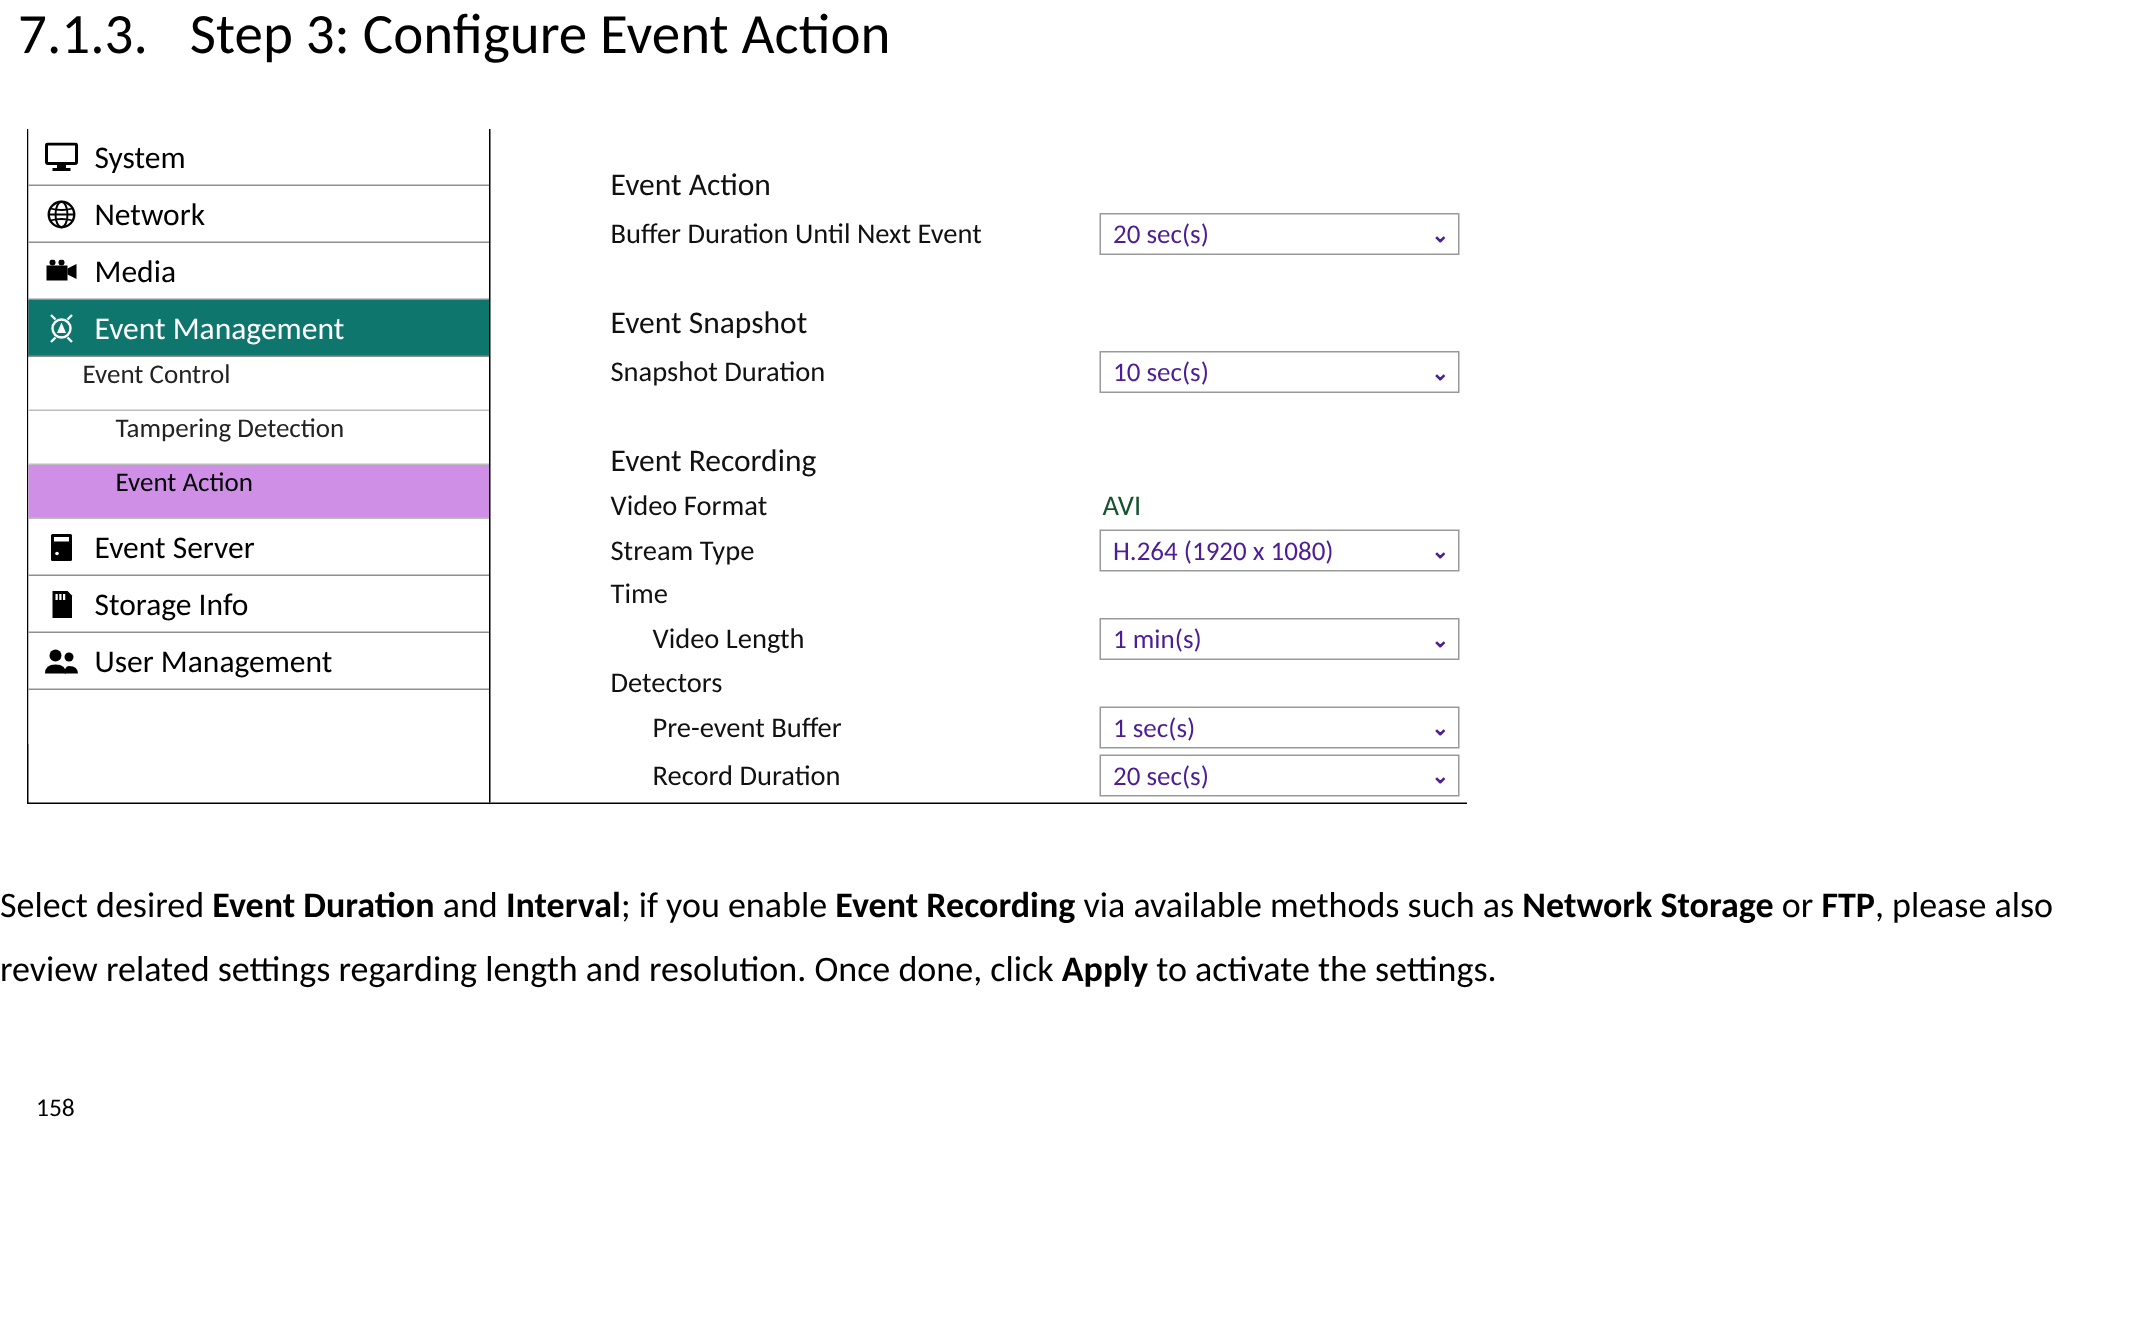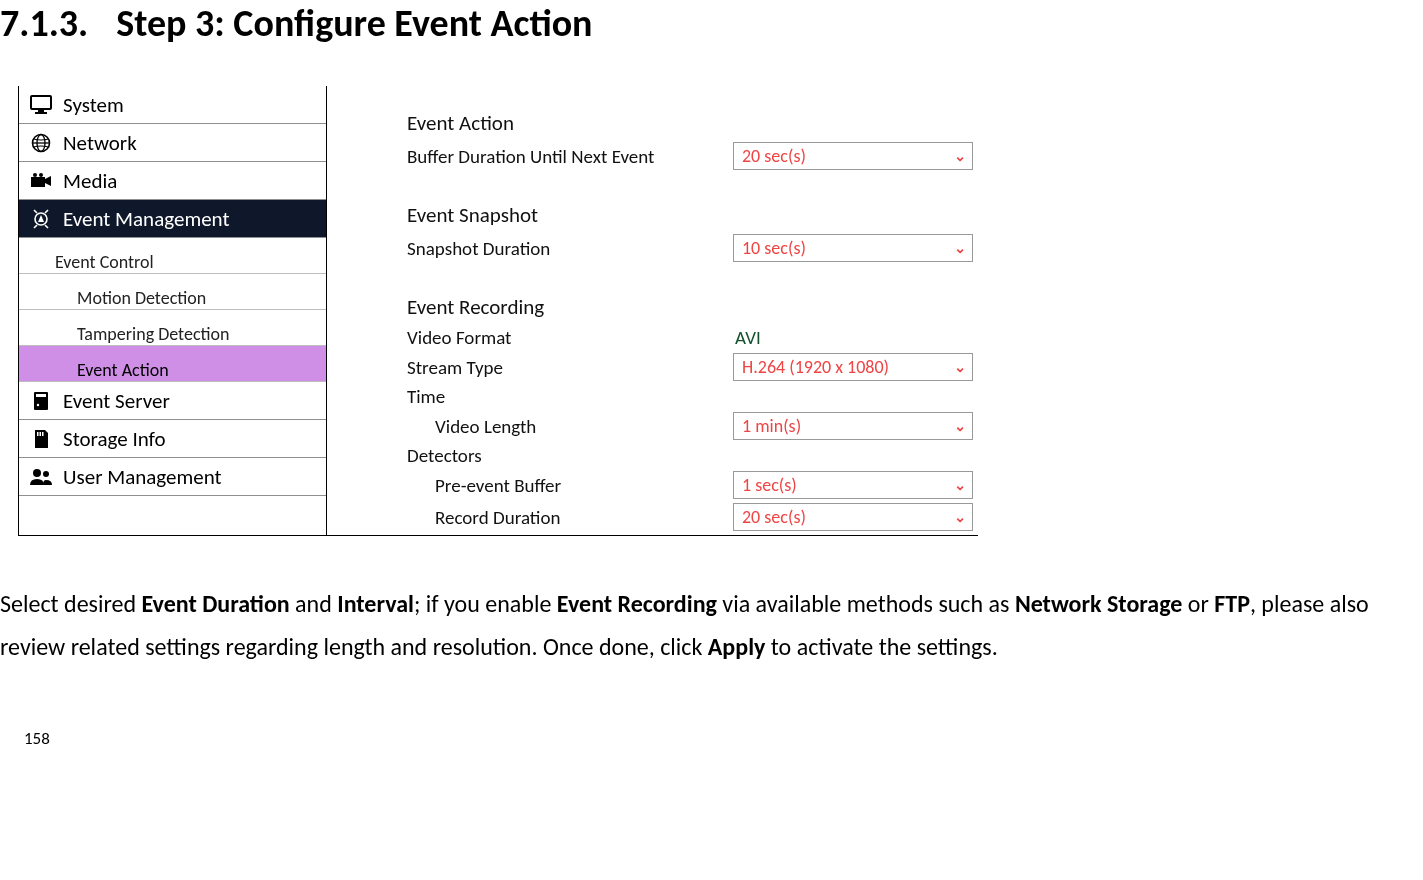--- a/index.html
+++ b/index.html
@@ -10,23 +10,23 @@
     font-size: 19px;
     color: #000;
     background: #fff;
     width: 1423px;
   }
   .page {
     padding: 0 0 40px 0;
   }
   h1 {
     font-size: 38px;
-    font-weight: 700;
+    font-weight: 400;
     margin: 0 0 40px 0;
-    padding-left: 0;
+    padding-left: 12px;
   }
   .section-number {
     display: inline-block;
     margin-right: 28px;
   }
   .screenshot {
     margin-left: 18px;
     border-left: 1px solid #000;
     border-bottom: 1px solid #000;
     width: 960px;
@@ -42,38 +42,38 @@
     display: flex;
     align-items: center;
     height: 38px;
     border-bottom: 1px solid #8f8f8f;
     padding-left: 8px;
     font-size: 21px;
     background: #fff;
     color: #000;
   }
   .nav-item.active {
-    background: #0f172a;
+    background: #0f766e;
     color: #fff;
   }
   .nav-item .icon {
     width: 28px;
     display: inline-flex;
     align-items: center;
     justify-content: center;
   }
   .nav-item .label {
     padding-left: 8px;
   }
   .subnav {
     background: #fff;
   }
   .sub-item {
     display: flex;
-    align-items: flex-end;
+    align-items: flex-start;
     height: 36px;
     border-bottom: 1px solid #bdbdbd;
     font-size: 18px;
     color: #222;
     background: #fff;
   }
   .sub-item.level-1 { padding-left: 36px; }
   .sub-item.level-2 { padding-left: 58px; }
   .sub-item.selected {
     background: #cf8fe6;
@@ -108,21 +108,21 @@
   .select {
     display: flex;
     align-items: center;
     justify-content: space-between;
     height: 28px;
     width: 240px;
     border: 1px solid #999;
     background: #fff;
     padding: 0 6px 0 8px;
     font-size: 18px;
-    color: #ef4444;
+    color: #4c1d95;
   }
   .chev {
     font-size: 14px;
     font-weight: 700;
   }
   .block-gap { height: 28px; }
   .static-value {
     font-size: 19px;
     color: #14532d;
     padding-left: 2px;
@@ -200,23 +200,20 @@
             </svg>
         </span>
         <span class="label">Event Management</span>
       </div>
 
       <div class="subnav">
         <div class="sub-item level-1">
           <span>Event Control</span>
         </div>
         <div class="sub-item level-2">
-          <span>Motion Detection</span>
-        </div>
-        <div class="sub-item level-2">
           <span>Tampering Detection</span>
         </div>
         <div class="sub-item level-2 selected">
           <span>Event Action</span>
         </div>
       </div>
 
       <div class="nav-item">
         <span class="icon">
           <svg width="18" height="20" viewBox="0 0 18 20">

